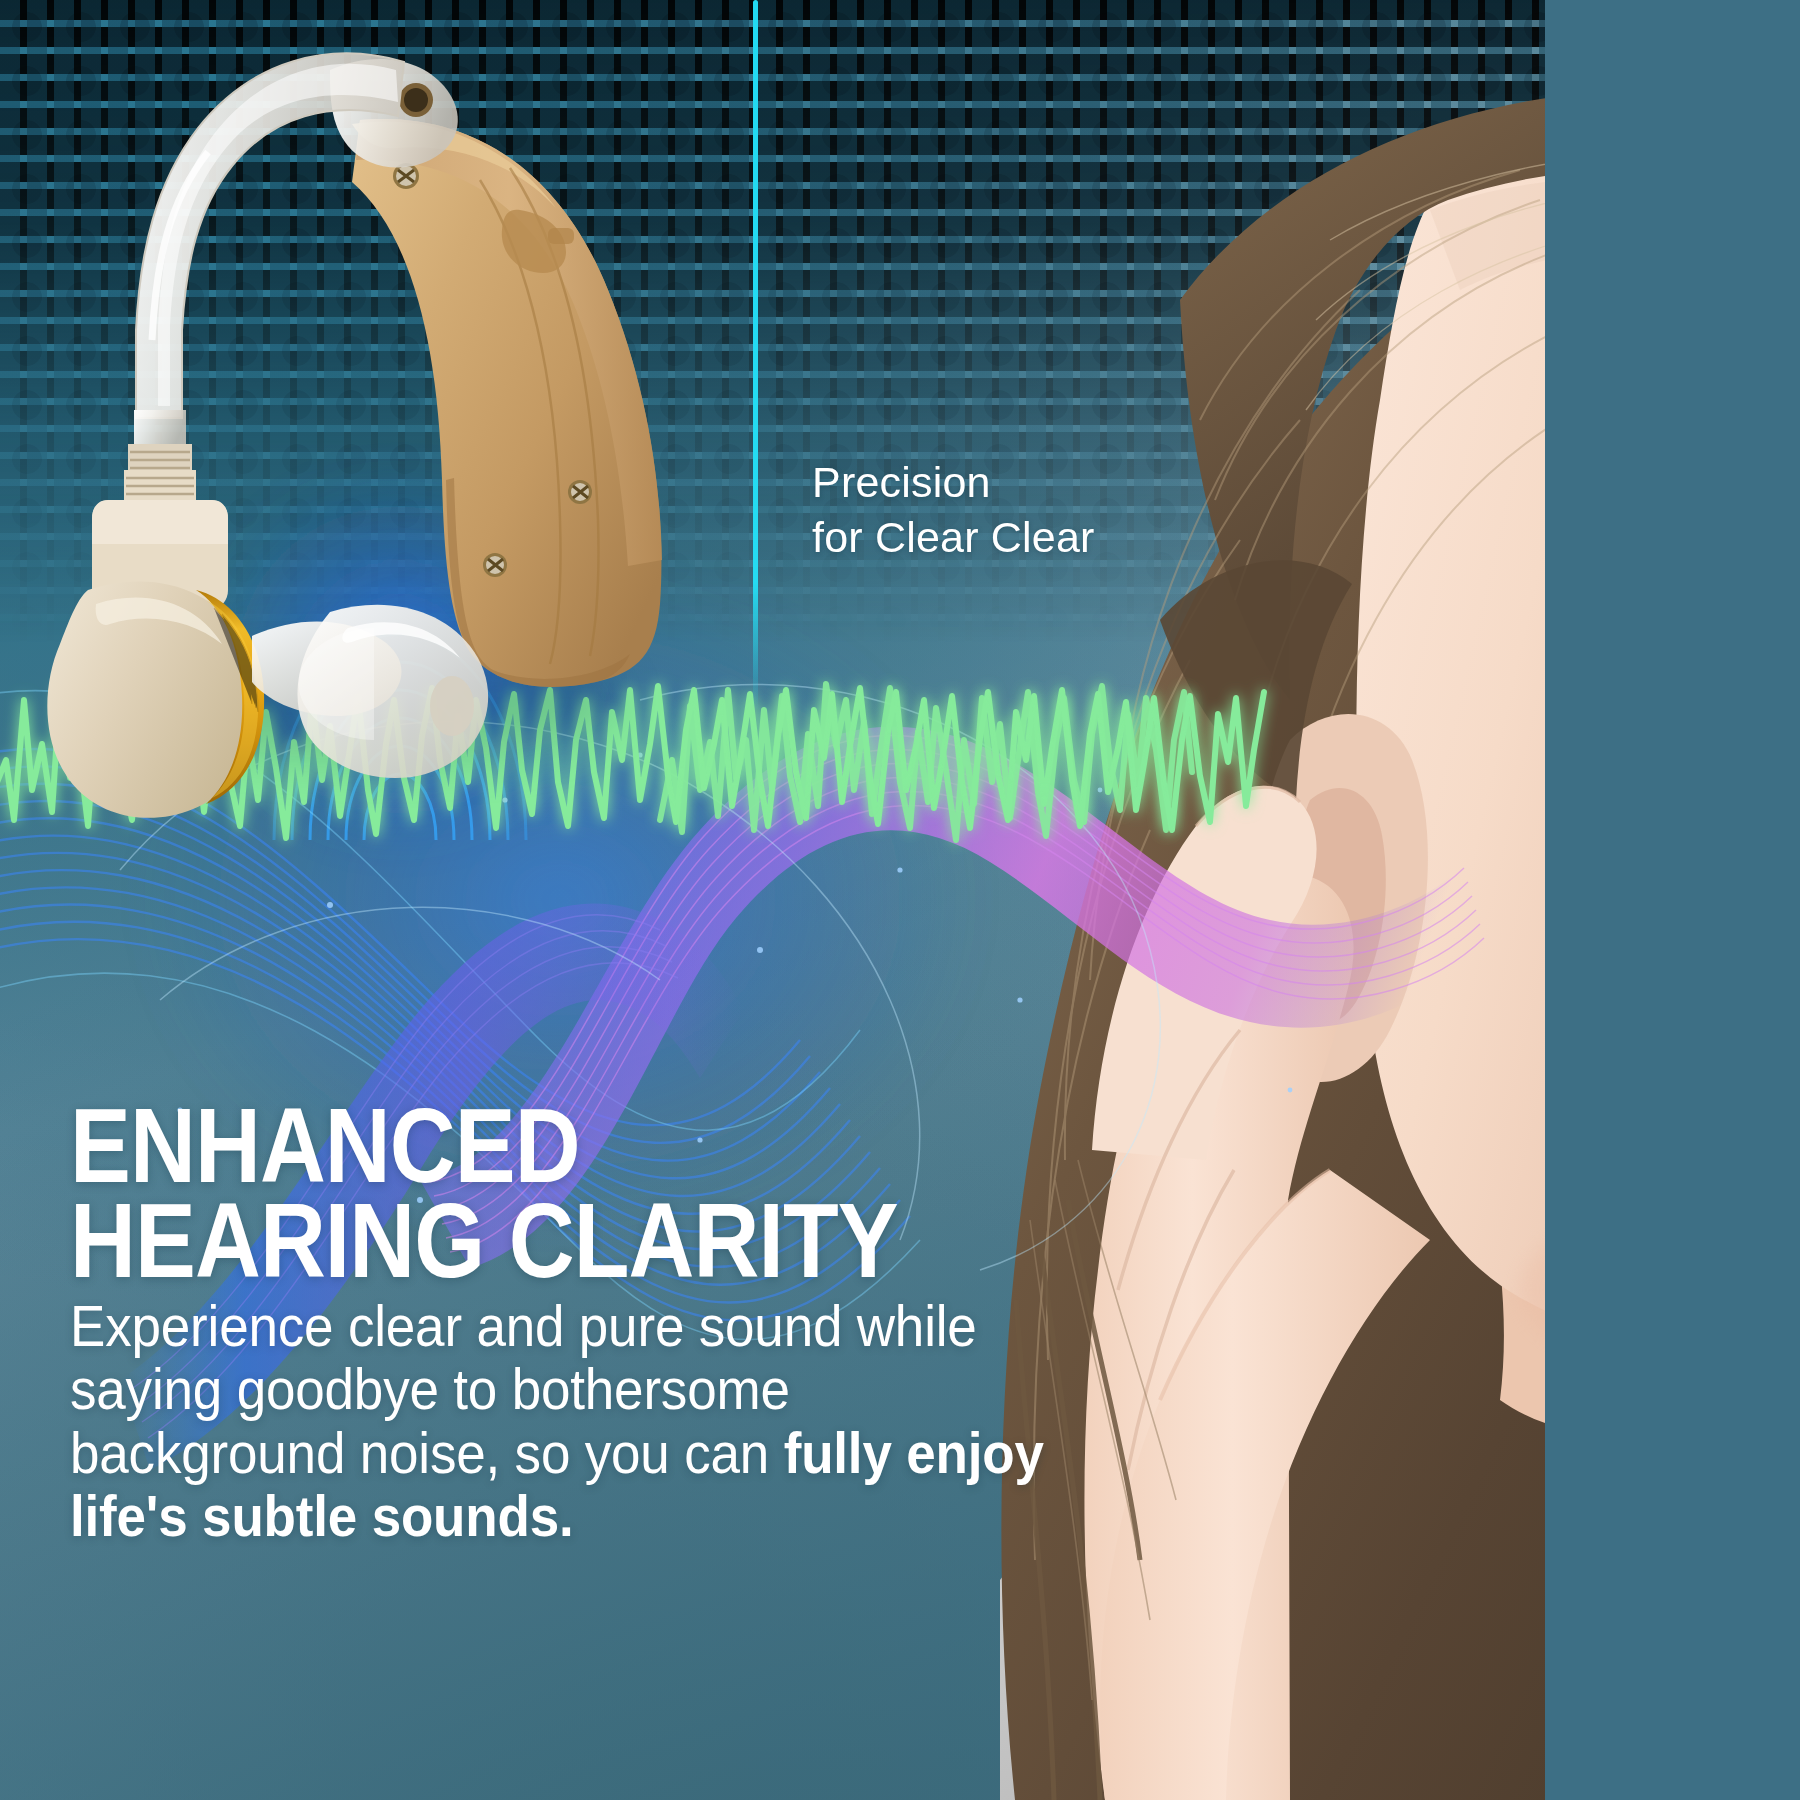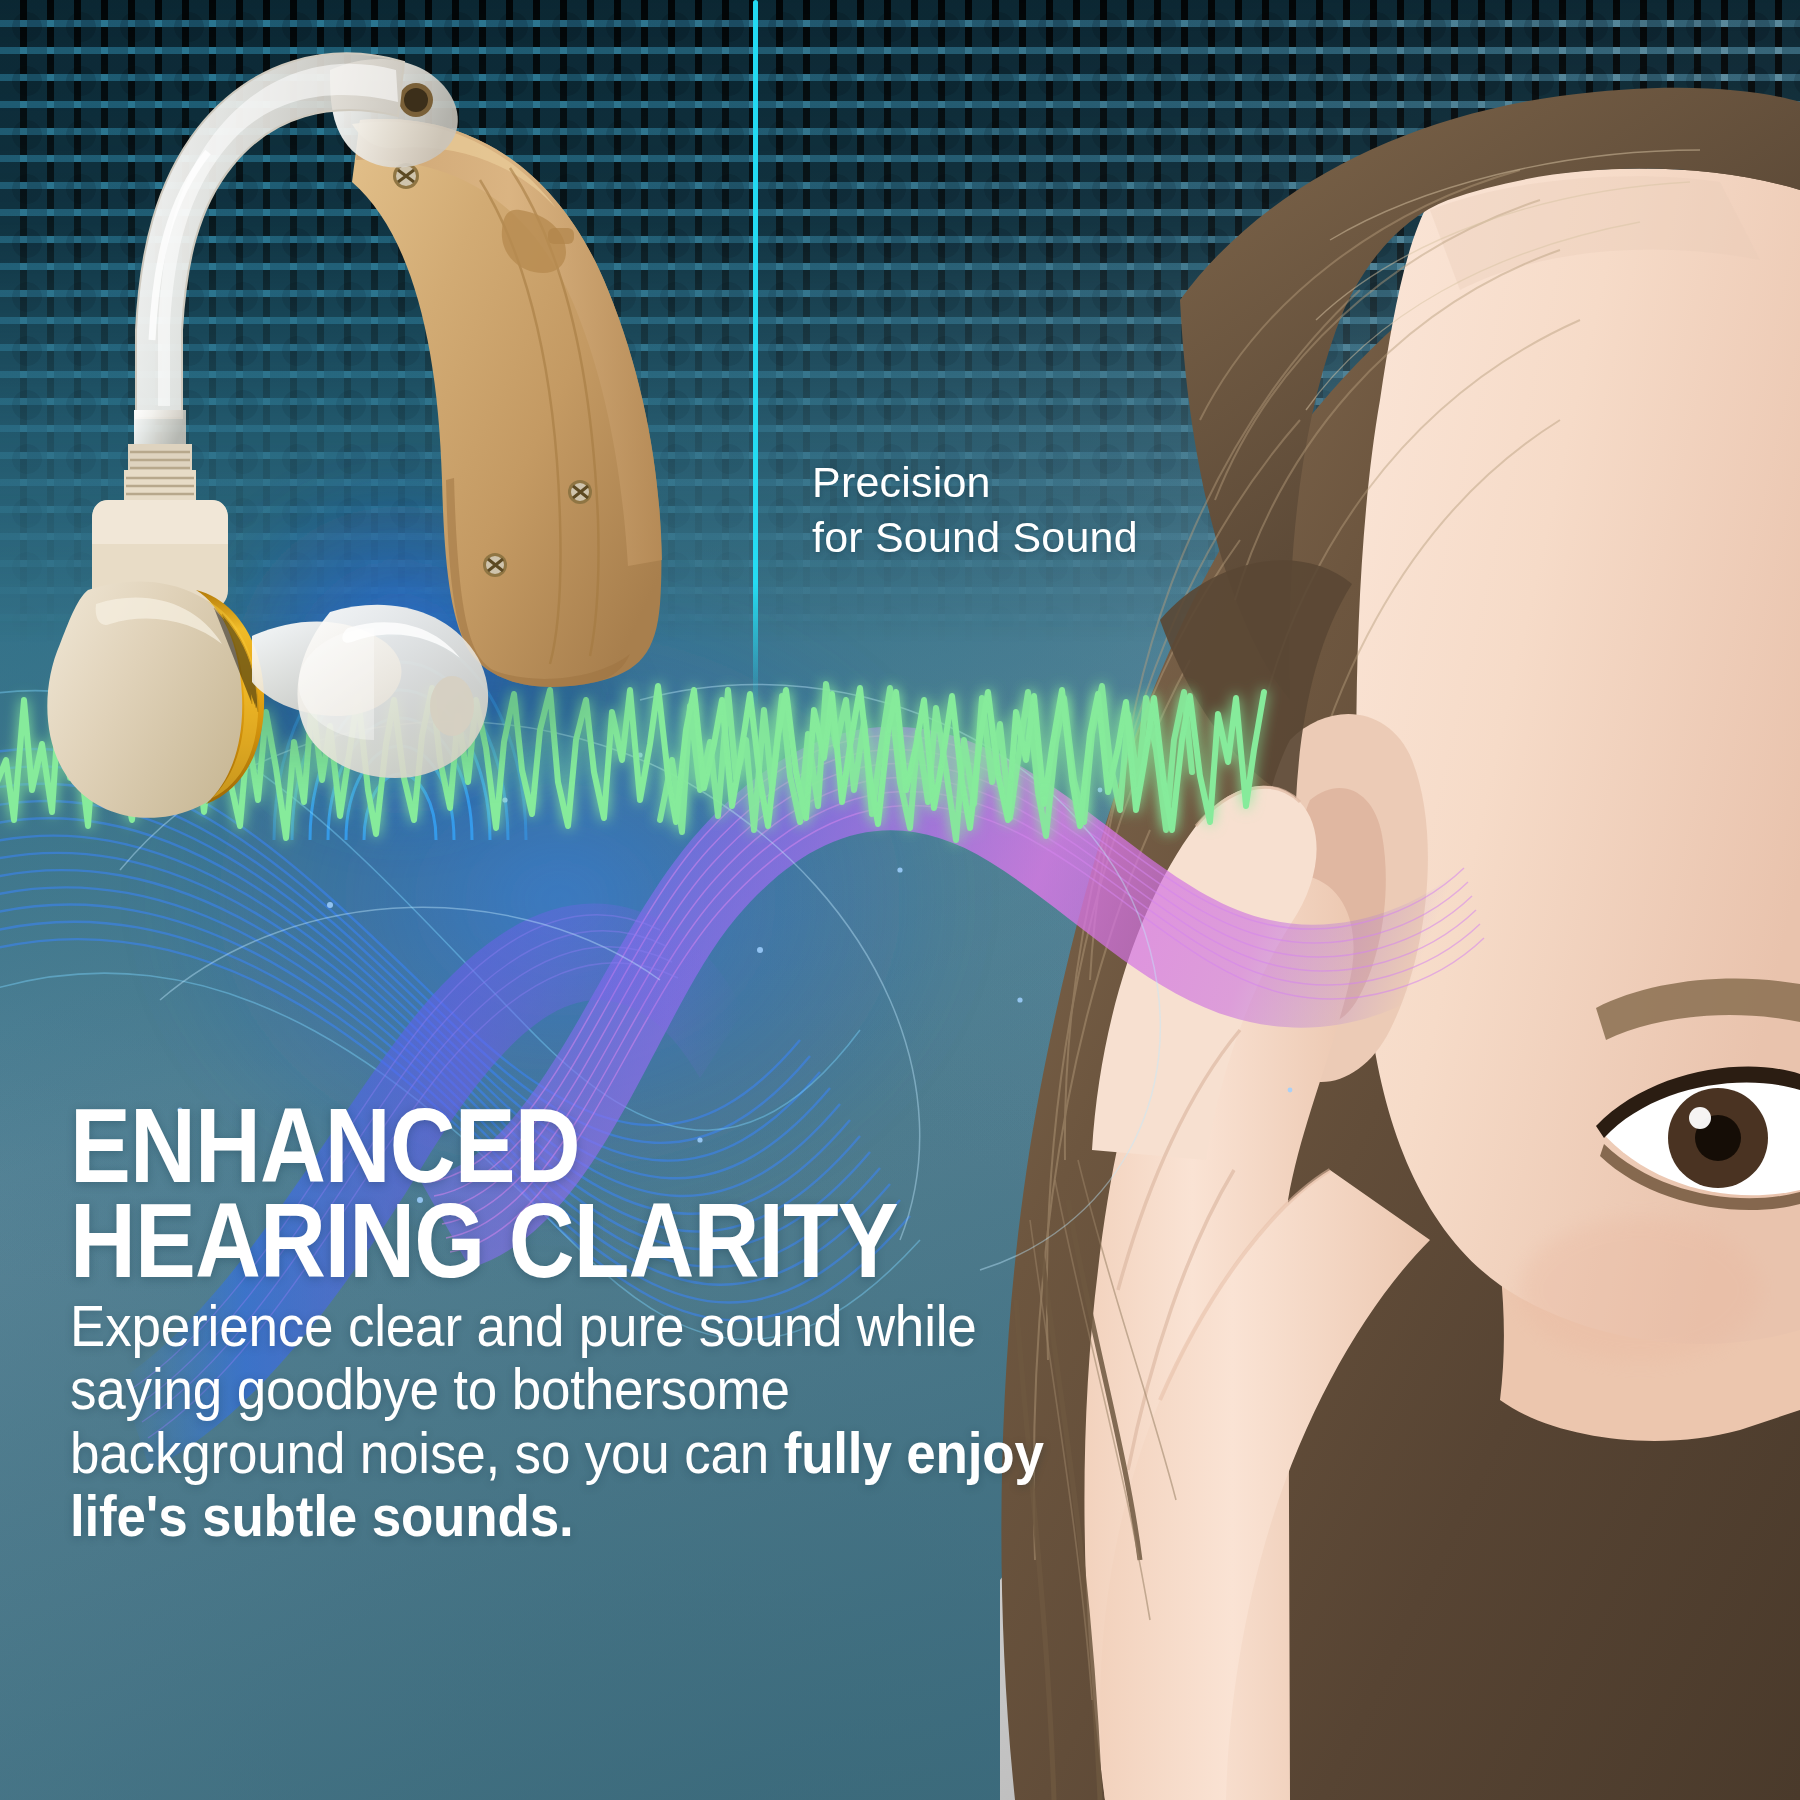--- a/index.html
+++ b/index.html
@@ -1,21 +1,21 @@
 <!DOCTYPE html>
 <html><head>
 <meta charset="utf-8">
 <style>
   * { margin:0; padding:0; box-sizing:border-box; }
   html,body { width:1800px; height:1800px; overflow:hidden; background:#3d6f85; }
   body { font-family:"Liberation Sans", sans-serif; }
 
   .canvas{
     position:relative;
-    width:1800px; height:1800px;
+    width:1545px; height:1800px;
     overflow:hidden;
     background:
       radial-gradient(115% 95% at 16% 6%, rgba(40,118,145,.95) 0%, rgba(47,112,136,.55) 38%, rgba(58,111,132,0) 70%),
       radial-gradient(95% 80% at 92% 14%, rgba(128,165,180,.55) 0%, rgba(96,142,160,.25) 45%, rgba(70,118,138,0) 75%),
       radial-gradient(120% 90% at 50% 118%, rgba(54,100,116,.85) 0%, rgba(60,107,124,.4) 45%, rgba(62,110,128,0) 80%),
       linear-gradient(160deg, #2e7089 0%, #3a7287 22%, #5a8699 48%, #517e90 66%, #447487 84%, #3d6b7d 100%);
   }
 
   
   .mosaic{
@@ -490,21 +490,21 @@
            L1084,822 L1092,734 L1102,686 L1110,762 L1120,810 L1128,714 L1138,784
            L1146,698 L1156,750 L1166,830 L1174,740 L1184,692 L1192,772"></path>
     </g>
 
   </svg>
 
   <div class="divider"></div>
 
   <div class="tagline">
     <span>Precision</span>
-    <span>for Sound Sound</span>
+    <span>for Clear Clear</span>
   </div>
 
   <div class="headline">
     <span>ENHANCED</span>
     <span>HEARING CLARITY</span>
   </div>
 
   <p class="body-copy"><span>Experience clear and pure sound while saying goodbye to bothersome background noise, so you can </span><b>fully enjoy life's subtle sounds.</b></p>
 
 </div>

